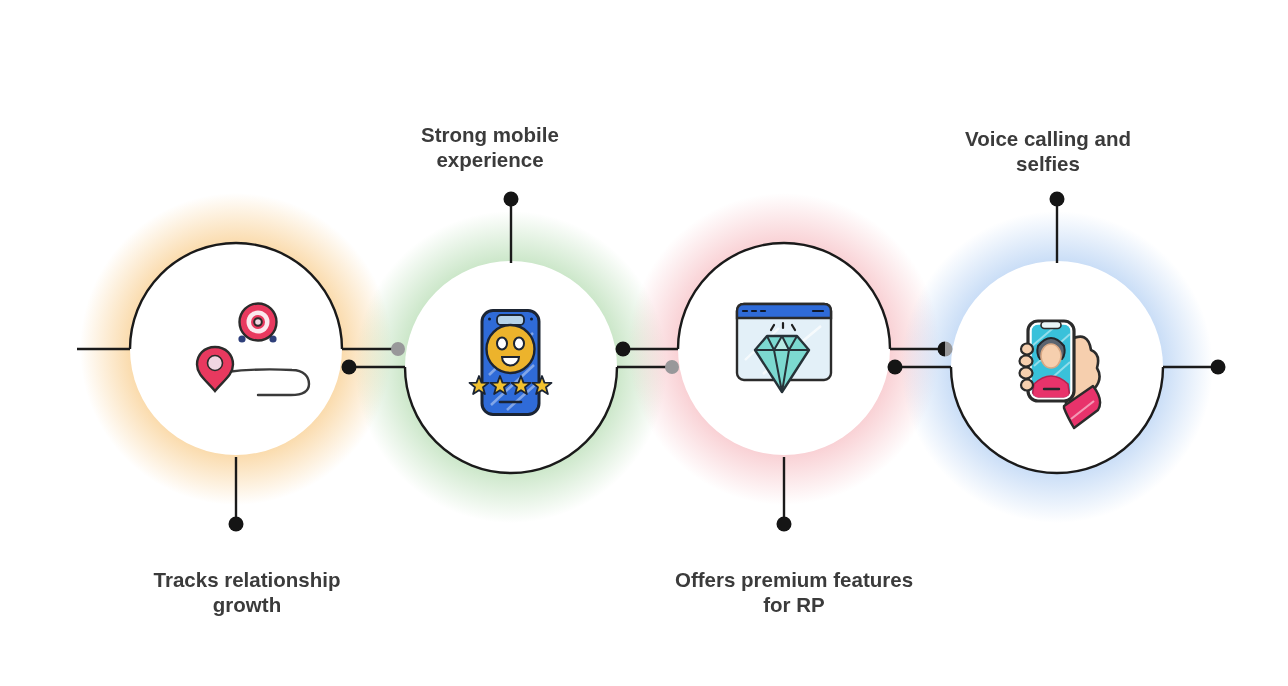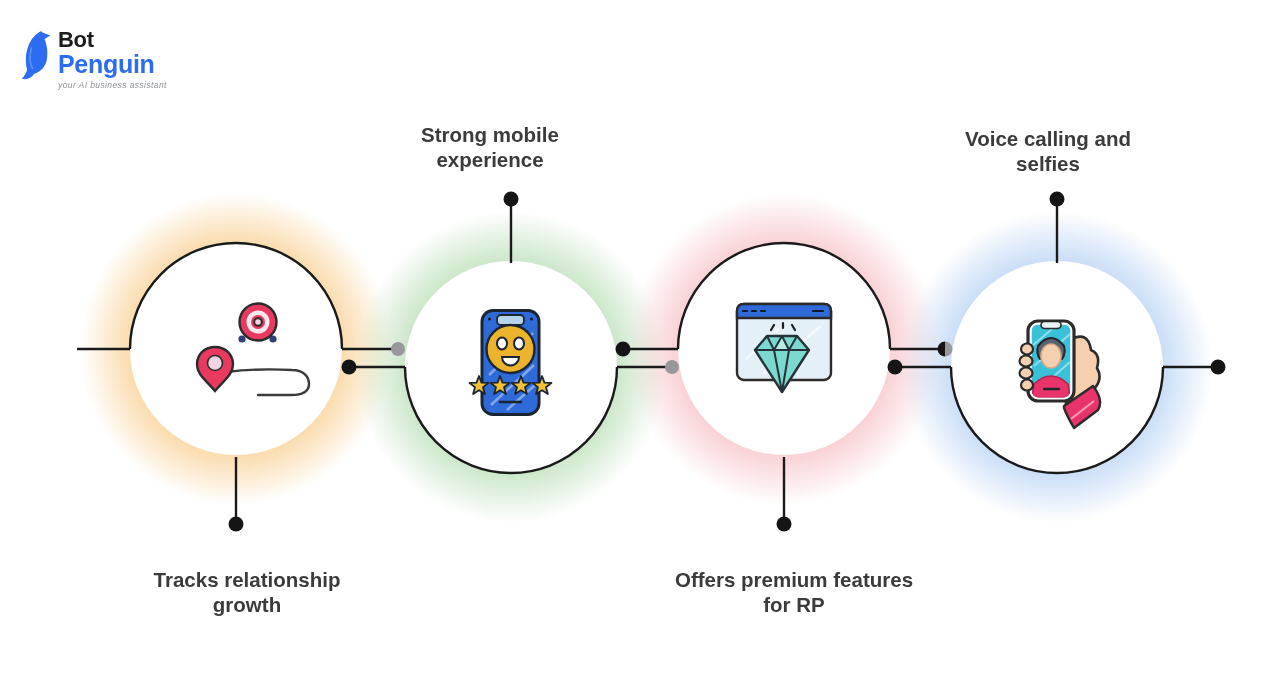--- a/index.html
+++ b/index.html
@@ -22,32 +22,20 @@
   .logo-text{margin-left:6px;}
   .logo-bot{font-size:22px;font-weight:800;color:#1b1b1b;line-height:23px;letter-spacing:-0.3px;}
   .logo-penguin{font-size:25px;font-weight:800;color:#2b6cf0;line-height:26px;letter-spacing:-0.3px;}
   .logo-tagline{font-size:8.5px;font-style:italic;color:#8e9296;margin-top:3px;letter-spacing:0.4px;}
 </style>
 </head>
 <body>
 
 <div class="canvas">
 
-  <div class="logo">
-    <svg width="32" height="54" viewBox="0 0 36 58">
-      <path d="M24 3 L34 7 L26 12 Z" fill="#2b6cf0"></path>
-      <path d="M24 2 L27 10 C30 16 31.5 24 30.5 32 C29.5 42 23 48 16 50 C13 55 7 57.5 2 55.5 C5 52.5 7 49.5 8 45.5 C6 38 6 28 9 20 C12 11 18 5 24 2 Z" fill="#2b6cf0"></path>
-      <path d="M13 21 C10.5 29 10.8 38 14 44" stroke="#5a8ff5" stroke-width="2" fill="none" stroke-linecap="round"></path>
-    </svg>
-    <div class="logo-text">
-      <div class="logo-bot">Bot</div>
-      <div class="logo-penguin">Penguin</div>
-      <div class="logo-tagline">your AI business assistant</div>
-    </div>
-  </div>
 
   <svg class="diagram" width="1288" height="686" viewBox="0 0 1288 686">
     <defs>
       <radialGradient id="glow0">
           <stop class="glow-stop-0" offset="0" stop-opacity="0.5" stop-color="#f6b85c"></stop>
           <stop class="glow-stop-0" offset="0.68" stop-opacity="0.5" stop-color="#f6b85c"></stop>
           <stop class="glow-stop-0" offset="1" stop-opacity="0" stop-color="#f6b85c"></stop>
         </radialGradient>
       <radialGradient id="glow1">
           <stop class="glow-stop-1" offset="0" stop-opacity="0.45" stop-color="#8eca89"></stop>

